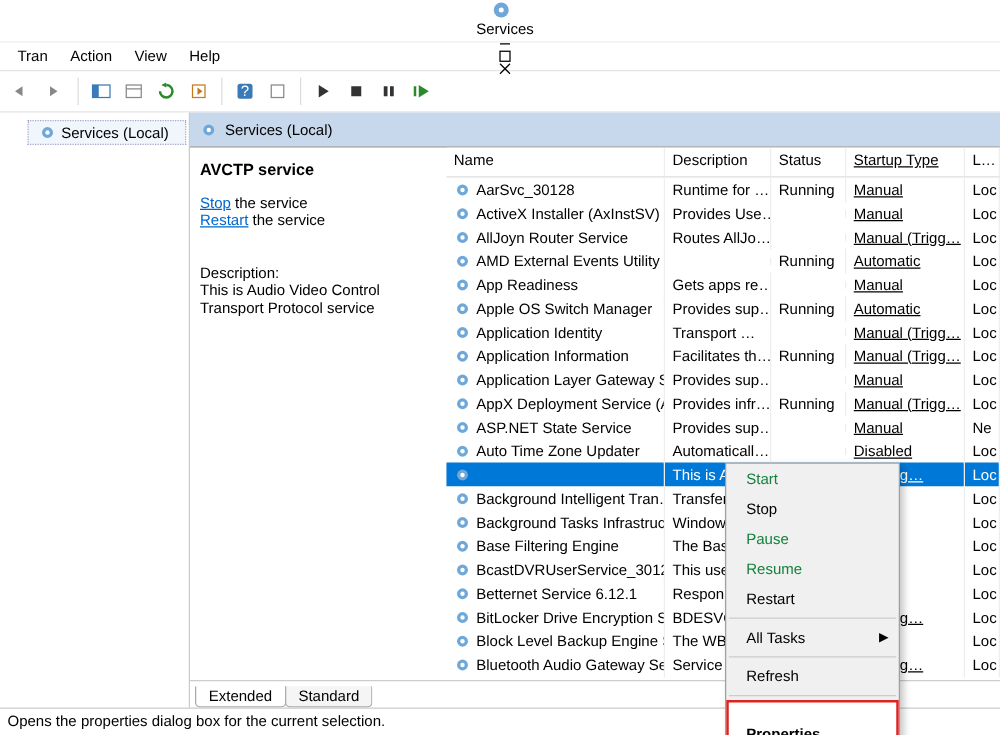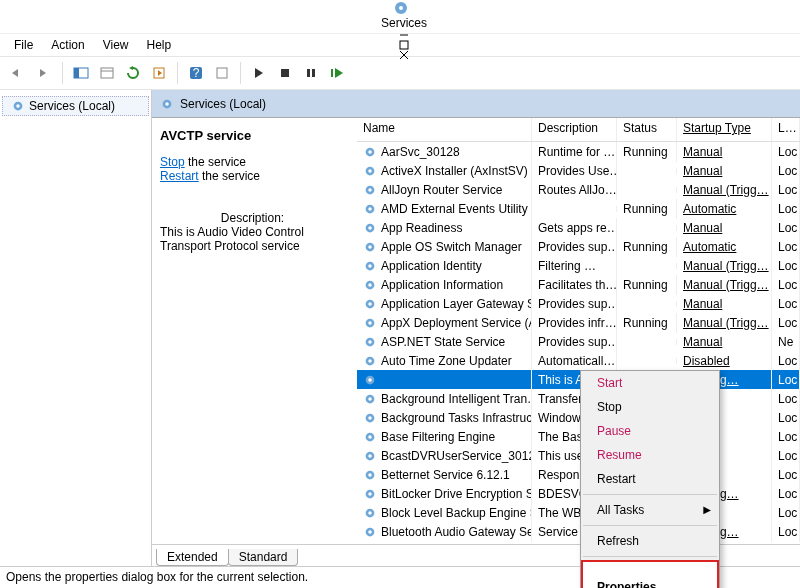--- a/index.html
+++ b/index.html
@@ -10,51 +10,51 @@
 .titlebar .title { flex:1; }
 .win-btn { width:46px; height:34px; display:flex; align-items:center; justify-content:center; }
 
 .menubar { display:flex; gap:2px; height:22px; align-items:center; padding:0 6px; }
 .menubar div { padding:2px 8px; }
 
 .toolbar { display:flex; align-items:center; gap:2px; height:34px; padding:0 6px; border-top:1px solid #e5e5e5; border-bottom:1px solid #e5e5e5; }
 .tbtn { width:24px; height:24px; display:flex; align-items:center; justify-content:center; border:1px solid transparent; border-radius:2px;}
 .sep { width:1px; height:22px; background:#ddd; margin:0 4px; }
 
-.content { display:flex; height:calc(100% - 34px - 22px - 34px - 22px); }
+.content { display:flex; height:calc(100% - 34px - 22px - 34px - 22px);margin-left:20px; }
 .tree { width:154px; border-right:1px solid #ccc; padding:4px 0; }
 .tree-item { display:flex; align-items:center; padding:2px 8px; gap:4px; background:#f0f6fb; border:1px dotted #aac; margin:2px; }
 
 .main { flex:1; display:flex; flex-direction:column; position:relative; }
 .main-header { background:#c7d8ec; height:28px; display:flex; align-items:center; padding:0 8px; gap:6px; border-bottom:1px solid #aaa; }
 .main-body { flex:1; display:flex; overflow:hidden; }
 .detail-pane { width:205px; padding:10px 12px 10px 8px; }
 .detail-pane h3 { font-size:13px; font-weight:bold; margin-bottom:12px; }
 .link { color:#0066cc; text-decoration:underline; cursor:pointer; }
-.desc-label { margin-top:28px;text-align:center; }
+.desc-label { margin-top:28px; }
 
 .list { flex:1; position:relative; overflow:hidden; }
 .list-header { display:flex; height:24px; border-bottom:1px solid #ddd; position:sticky; top:0; background:#fff; }
 .list-header div, .row div.cell { overflow:hidden; white-space:nowrap; text-overflow:ellipsis; padding:3px 6px; border-right:1px solid #eee; }
 .col-name { width:175px; } .col-desc { width:85px; } .col-status { width:60px; } .col-startup { width:95px;text-decoration:underline; } .col-logon { width:28px; }
 .list-body { overflow:auto; height:calc(100% - 24px); }
 .row { display:flex; height:19px; align-items:center; }
 .row.sel { background:#0078d7; color:#fff; }
 .row .cell { display:flex; align-items:center; gap:4px; font-size:12px; }
 .gear { width:14px; height:14px; flex-shrink:0; }
 
 .tabs { height:22px; border-top:1px solid #ccc; padding:0 4px; display:flex; align-items:flex-end; }
 .tab { border:1px solid #aaa; border-top:none; border-radius:0 0 4px 4px; padding:1px 10px; background:#f5f5f5; margin-right:-1px; font-size:12px;}
 .tab.active { background:#fff; }
 
 .statusbar { height:22px; border-top:1px solid #ccc; padding:3px 6px; font-size:12px; }
 
 .context-menu { position:absolute; left:580px; top:370px; width:140px; background:#f0f0f0; border:1px solid #a0a0a0; box-shadow:3px 3px 6px rgba(0,0,0,0.25); font-size:12px; z-index:10;}
 .context-menu .mi { padding:5px 16px; position:relative; }
-.context-menu .mi.disabled { color:#be185d; }
+.context-menu .mi.disabled { color:#15803d; }
 .context-menu .mi.highlighted { background:#fff; border:2px solid #d22; padding:18px 14px; font-weight:bold; }
 .context-menu .msep { height:1px; background:#ccc; margin:3px 2px; }
 .context-menu .mi .sub { position:absolute; right:8px; top:6px; font-size:10px; }
 </style>
 </head>
 <body>
 
 <div class="titlebar">
   <span class="icon">
     <svg viewBox="0 0 16 16" width="16" height="16">
@@ -75,21 +75,21 @@
     </div>
   <div class="win-btn">
       <svg width="10" height="10">
         <line x1="1" y1="1" x2="9" y2="9" stroke="#000"></line>
         <line x1="9" y1="1" x2="1" y2="9" stroke="#000"></line>
       </svg>
     </div>
 </div>
 
 <div class="menubar">
-  <div>File</div>
+  <div>Tran</div>
   <div>Action</div>
   <div>View</div>
   <div>Help</div>
 </div>
 
 <div class="toolbar">
   <div class="tbtn">
       <svg width="16" height="12">
         <path d="M8 2 L2 6 L8 10 Z" fill="#888"></path>
       </svg>
@@ -277,21 +277,21 @@
               <div class="cell col-logon">Loc</div>
             </div>
             <div class="row">
               <div class="cell col-name">
                 <svg class="gear" viewBox="0 0 16 16">
                   <circle cx="8" cy="8" r="5" fill="#6fa8d8"></circle>
                   <circle cx="8" cy="8" r="2" fill="#fff"></circle>
                 </svg>
                 <span>Application Identity</span>
               </div>
-              <div class="cell col-desc">Filtering …</div>
+              <div class="cell col-desc">Transport …</div>
               <div class="cell col-status"></div>
               <div class="cell col-startup">Manual (Trigg…</div>
               <div class="cell col-logon">Loc</div>
             </div>
             <div class="row">
               <div class="cell col-name">
                 <svg class="gear" viewBox="0 0 16 16">
                   <circle cx="8" cy="8" r="5" fill="#6fa8d8"></circle>
                   <circle cx="8" cy="8" r="2" fill="#fff"></circle>
                 </svg>

